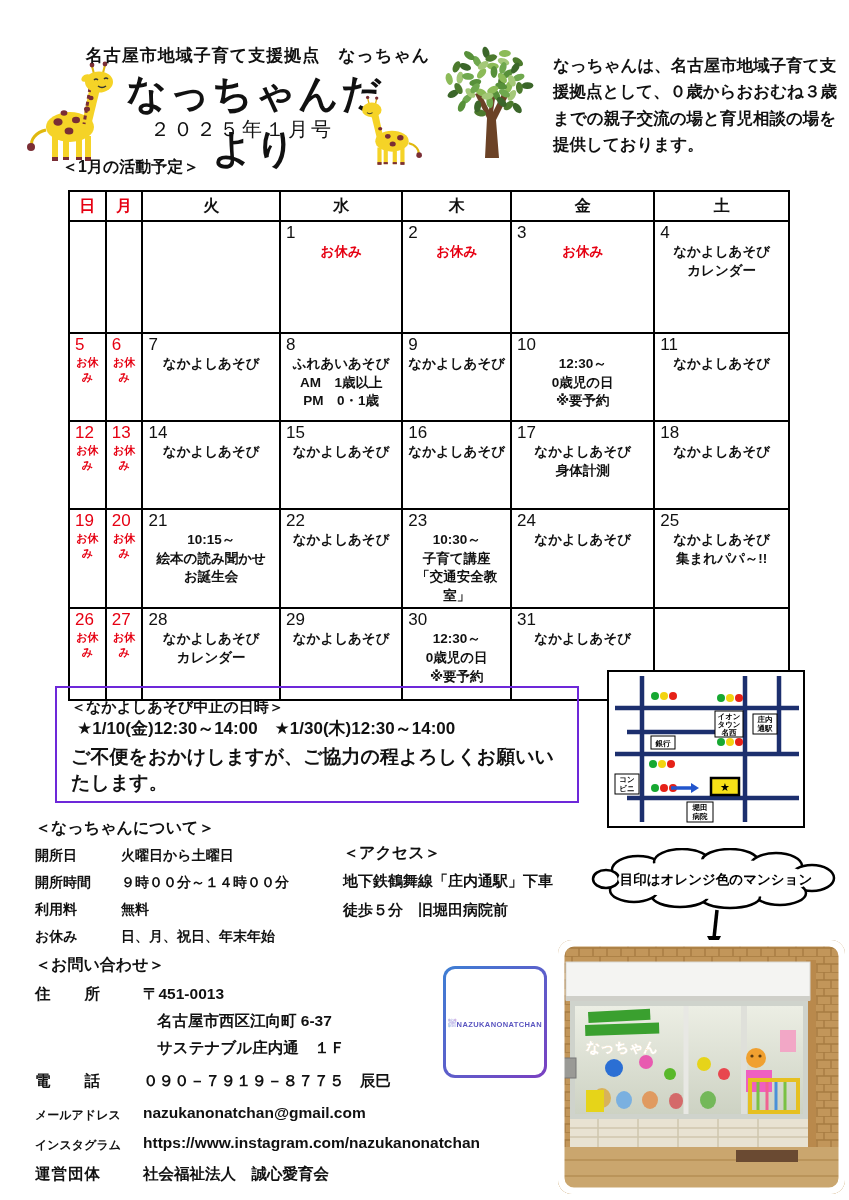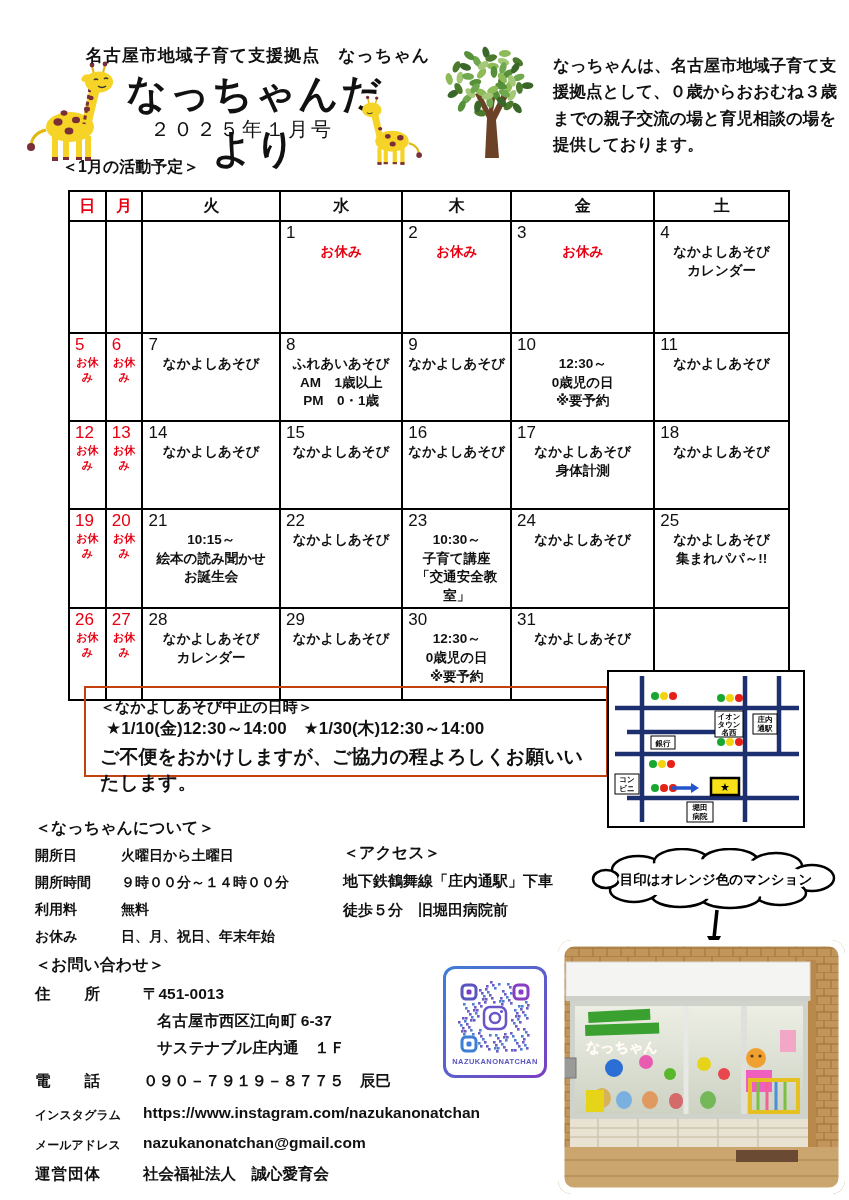--- a/index.html
+++ b/index.html
@@ -32,21 +32,21 @@
   table.cal tbody tr:nth-child(3){ height:88px; }
   table.cal tbody tr:nth-child(4){ height:88px; }
   table.cal tbody tr:nth-child(5){ height:92px; }
   table.cal td { vertical-align:top; padding:1px 2px; }
   .cellwrap { display:flex; flex-direction:column; height:100%; }
   .daynum { font-size:17px; line-height:1.1; padding:1px 0 0 3px; text-align:left; }
   .cellbody { margin:auto 0; text-align:center; font-size:13.5px; line-height:1.4; font-weight:600; }
   td.narrow .cellbody { margin:auto 0 8px 0; font-size:11px; font-weight:700; }
 
   
-  #notice { left:84px; top:686px; width:524px; height:91px; border:2px solid #c2410c; padding:10px 14px; }
+  #notice { left:55px; top:686px; width:524px; height:117px; border:2px solid #6d28d9; padding:10px 14px; }
   #notice .n-title { font-size:15px; font-weight:700; }
   #notice .n-dates { font-size:17px; font-weight:700; margin-top:0; padding-left:6px; }
   #notice .n-apology { font-size:19px; font-weight:600; margin-top:4px; }
 
   
   #map { left:607px; top:670px; }
 
   
   #about { left:35px; top:818px; width:300px; }
   .sec-h { font-size:16px; font-weight:800; margin-bottom:8px; }
@@ -64,21 +64,21 @@
   .ct-row { display:flex; font-size:15.5px; font-weight:600; margin-bottom:6px; }
   .ct-row .lab { width:108px; flex:0 0 108px; letter-spacing:1px; }
   .ct-row .lab.small { font-size:12px; letter-spacing:0; padding-top:3px; }
   .ct-row .vals div { margin-bottom:6px; }
   .ct-row .vals div + div { padding-left:14px; }
 
   
   #qr { left:443px; top:966px; width:104px; height:112px; border-radius:12px;
         background:linear-gradient(135deg,#3d7fd4,#7a3fc1); padding:3px; }
   #qr .qr-inner { width:100%; height:100%; background:#fff; border-radius:9px;
-        display:flex; flex-direction:column; align-items:center; justify-content:center; padding:4px 2px 2px; }
+        display:flex; flex-direction:row; align-items:center; justify-content:center; padding:4px 2px 2px; }
   #qr .qr-label { font-size:7.5px; font-weight:800; color:#5a55c0; letter-spacing:.4px; margin-top:2px; }
 
   
   #photo { left:558px; top:940px; width:287px; height:254px; border-radius:14px; overflow:hidden;
            box-shadow:0 0 0 3px #fff inset; }
 </style>
 </head>
 <body>
 
 <div id="page">
@@ -644,29 +644,29 @@
             <div>サステナブル庄内通　１Ｆ</div>
           </div>
         </div>
         <div class="ct-row">
           <div class="lab">電　　話</div>
           <div class="vals">
             <div>０９０－７９１９－８７７５　辰巳</div>
           </div>
         </div>
         <div class="ct-row">
+          <div class="lab small">メールアドレス</div>
+          <div class="vals">
+            <div>nazukanonatchan@gmail.com</div>
+          </div>
+        </div>
+        <div class="ct-row">
           <div class="lab small">インスタグラム</div>
           <div class="vals">
             <div>https://www.instagram.com/nazukanonatchan</div>
-          </div>
-        </div>
-        <div class="ct-row">
-          <div class="lab small">メールアドレス</div>
-          <div class="vals">
-            <div>nazukanonatchan@gmail.com</div>
           </div>
         </div>
         <div class="ct-row">
           <div class="lab">運営団体</div>
           <div class="vals">
             <div>社会福祉法人　誠心愛育会</div>
           </div>
         </div>
       </div>
   </div>

